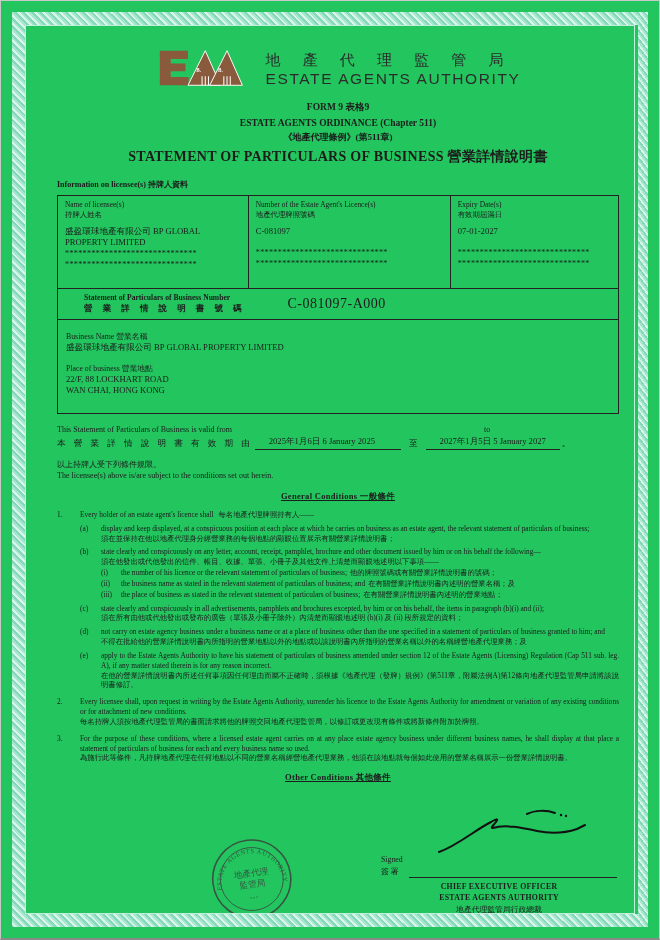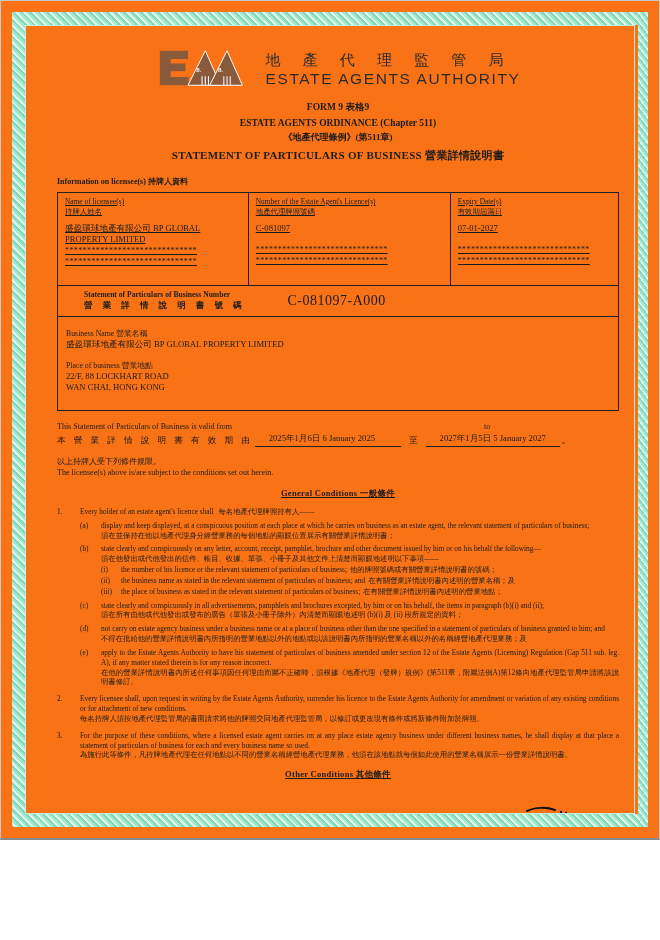--- a/index.html
+++ b/index.html
@@ -1,17 +1,17 @@
 <!DOCTYPE html>
 <html><head>
 <meta charset="utf-8">
 <style>
   html,body{margin:0;padding:0;background:#ffffff;}
   .page{
-    width:660px;height:840px;position:relative;background:#f97316;
+    width:660px;height:940px;position:relative;background:#22c55e;
     font-family:"Liberation Serif",serif;color:#1c1c1c;box-sizing:border-box;
     border:1px solid #c9c9c9;border-bottom:2px solid #8a8a8a;overflow:hidden;
   }
   
   .frame{
     position:absolute;inset:11px;pointer-events:none;
     border:13px solid;border-right-width:10px;
     border-image: repeating-linear-gradient(45deg,#86d8ba 0 2px,#d9f5ea 2px 4px,#a5e7cf 4px 6px) 13;
   }
   .frame-inner{
@@ -24,24 +24,24 @@
   
   .logo-row{display:flex;justify-content:center;align-items:center;gap:14px;margin:4px 0 2px;}
   .eaa-mark{flex:none;}
   .auth-text{text-align:left;}
   .auth-zh{font-family:"Liberation Sans",sans-serif;font-size:15px;letter-spacing:9px;color:#2b2b2b;white-space:nowrap;line-height:1.25;}
   .auth-en{font-family:"Liberation Sans",sans-serif;font-size:15.5px;letter-spacing:1.6px;color:#2b2b2b;line-height:1.2;}
   .c-line{text-align:center;font-weight:bold;}
   .form-line{font-size:9.5px;margin-top:7px;}
   .ord-en{font-size:9.5px;margin-top:4px;}
   .ord-zh{font-size:9px;margin-top:3px;}
-  .doc-title{font-size:11px;margin-top:4px;letter-spacing:.3px;}
+  .doc-title{font-size:14px;margin-top:4px;letter-spacing:.3px;}
   
   .info-heading{font-weight:bold;font-size:8px;margin-top:13px;}
-  .info-table{width:100%;border-collapse:collapse;margin-top:5px;table-layout:fixed;text-decoration:underline;}
+  .info-table{width:100%;border-collapse:collapse;margin-top:5px;table-layout:fixed;}
   .info-table td{border:1px solid #222;vertical-align:top;padding:4px 7px;height:84px;}
   .cell-label{font-size:7.4px;line-height:1.35;}
   .cell-value{font-size:8.6px;margin-top:6px;line-height:1.3;}
   .masked{font-size:8px;letter-spacing:.4px;line-height:1.25;margin-top:1px;white-space:nowrap;overflow:hidden;}
   .masked.gap{margin-top:11px;}
   .box{border:1px solid #222;border-top:none;padding:4px 26px;box-sizing:border-box;}
   .stmt-box{display:flex;align-items:center;}
   .stmt-label .en{font-weight:bold;font-size:7.6px;}
   .stmt-label .zh{font-weight:bold;font-size:8.5px;letter-spacing:4px;margin-top:1px;}
   .stmt-value{font-size:14px;margin-left:42px;letter-spacing:.5px;}

